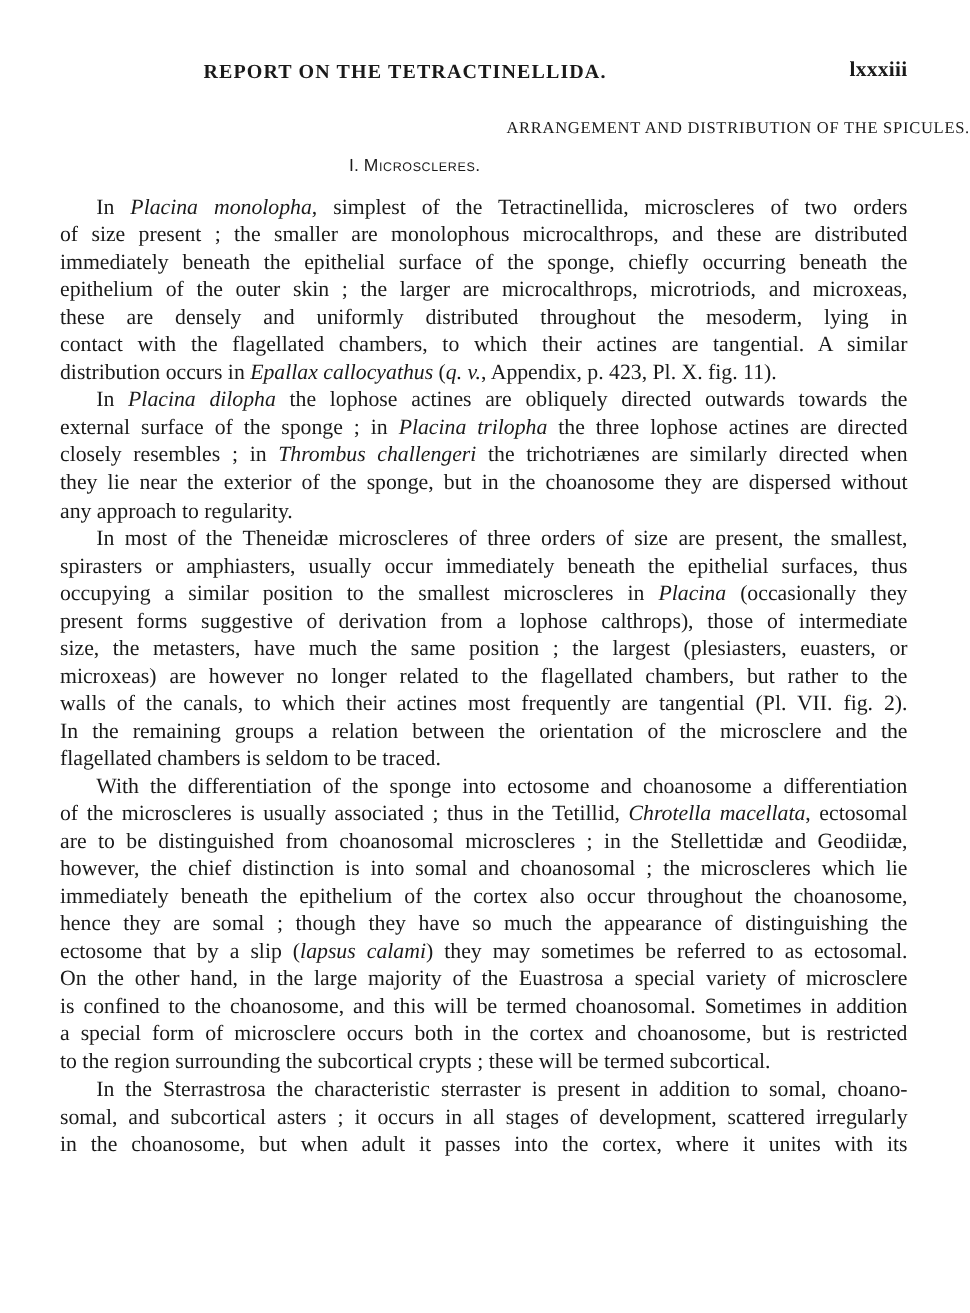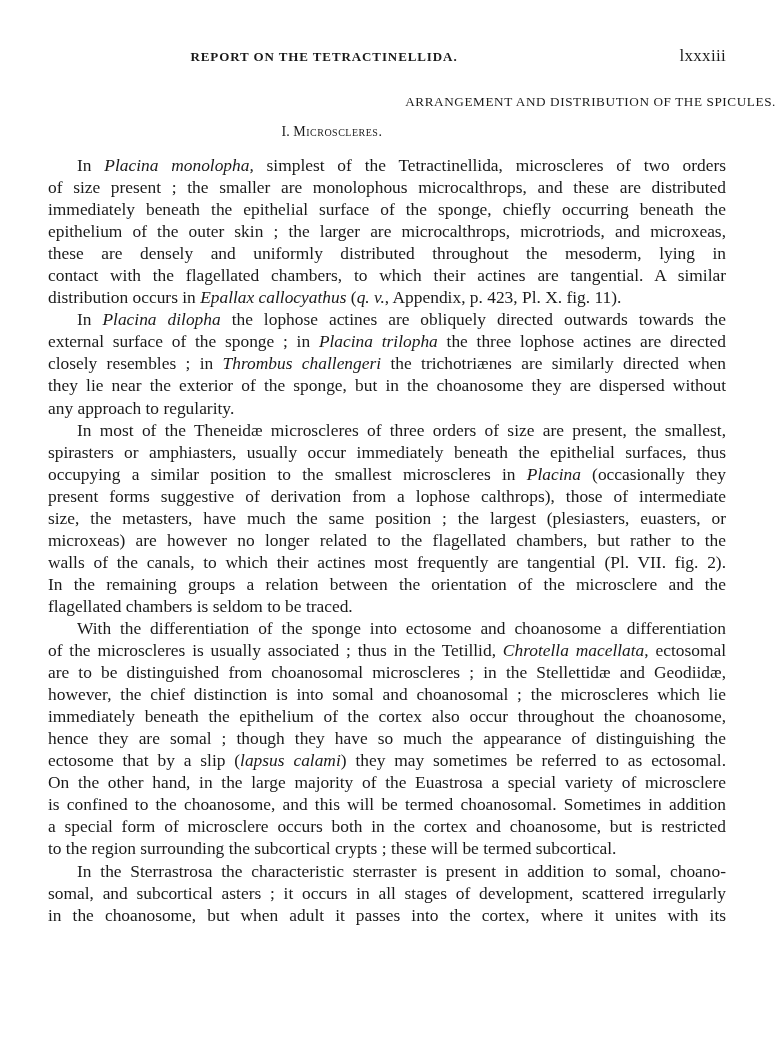--- a/index.html
+++ b/index.html
@@ -1,28 +1,28 @@
 <!DOCTYPE html>
 <html><head>
 <meta charset="utf-8">
 <style>
   html, body { margin: 0; padding: 0; background: #ffffff; }
   body { width: 776px; height: 1050px; position: relative; overflow: hidden;
          font-family: "DejaVu Serif", "Liberation Serif", serif; color: #1a1a1a; }
   .page { position: absolute; left: 0; top: 0; width: 776px; height: 1050px; }
   .running-head { position: absolute; top: 49px; left: 0; width: 776px; height: 22px; }
   .running-title { position: absolute; left: 0; width: 648px; text-align: center;
-                   font-size: 13px; letter-spacing: 0.9px; font-weight: bold;
+                   font-size: 16px; letter-spacing: 0.9px; font-weight: bold;
                    font-family: "Liberation Serif", serif; }
   .page-number { position: absolute; right: 50px; top: -3px; font-size: 17px;
-                 font-family: "Liberation Serif", serif; font-weight: normal; letter-spacing: 0.3px; }
+                 font-family: "Liberation Serif", serif; font-weight: bold; letter-spacing: 0.3px; }
   .section-title { position: absolute; top: 94px; left: 0; width: 776px; text-align: right;
                    font-size: 13.2px; letter-spacing: 0.6px; font-family: "Liberation Serif", serif; }
   .subsection-title { position: absolute; top: 124px; left: 0; width: 664px; text-align: center;
-                      font-size: 14px; font-family: Liberation Serif, serif; }
+                      font-size: 14px; font-family: Liberation Sans, sans-serif; }
   .subsection-title .sc { font-variant: small-caps; letter-spacing: 0.5px; }
   .body { position: absolute; left: 48px; top: 154px; width: 678px;
           font-family: "Liberation Serif", serif; font-size: 17.4px; line-height: 22.05px; }
   .line { display: block; text-align: justify; text-align-last: justify; white-space: nowrap; }
   .line.last { text-align-last: left; }
   .line.indent { padding-left: 29px; }
   i { }
 </style>
 </head>
 <body>

